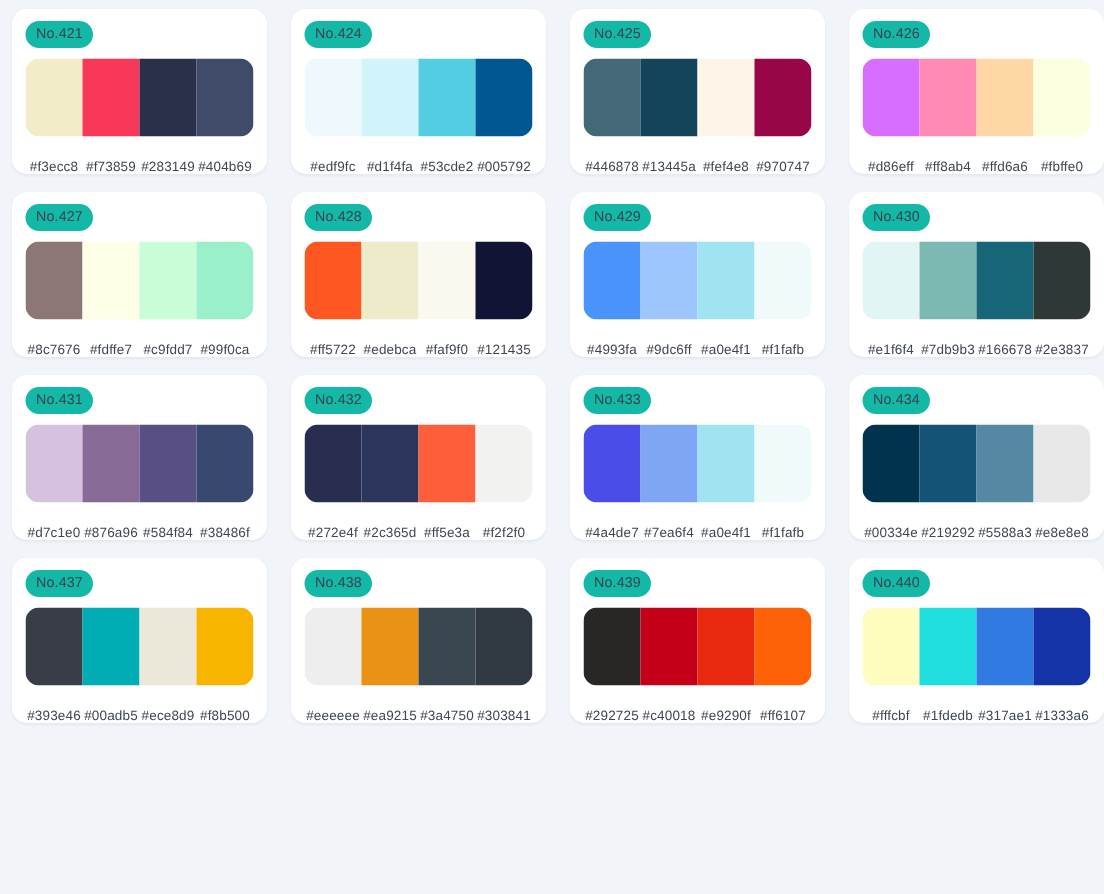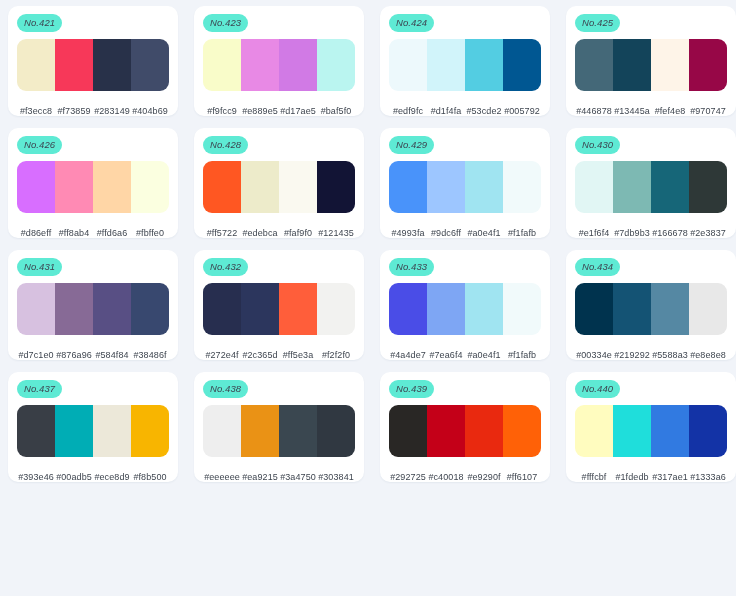--- a/index.html
+++ b/index.html
@@ -28,29 +28,28 @@
     box-shadow: 0 1px 2px rgba(25, 45, 80, 0.06);
     box-sizing: border-box;
     padding: 8px 9px 0 9px;
     display: flex;
     flex-direction: column;
     position: relative;
   }
   .card-badge {
     display: inline-block;
     align-self: flex-start;
-    background: #5eead4;
+    background: #14b8a6;
     color: #3c4450;
     font-size: 9.5px;
     line-height: 1;
     padding: 4px 7px 4px 7px;
     border-radius: 9px;
     letter-spacing: 0.1px;
     white-space: nowrap;
-    font-style: italic;
   }
   .swatch-strip {
     display: flex;
     margin-top: 7px;
     height: 62px;
     border-radius: 9px;
     overflow: hidden;
   }
   .swatch {
     flex: 1 1 25%;
@@ -83,35 +82,20 @@
         <div class="swatch" style="background: rgb(64, 75, 105);"></div>
       </div>
       <div class="hex-row">
         <div class="hex-label">#f3ecc8</div>
         <div class="hex-label">#f73859</div>
         <div class="hex-label">#283149</div>
         <div class="hex-label">#404b69</div>
       </div>
     </div>
     <div class="palette-card">
-      <span class="card-badge">No.423</span>
-      <div class="swatch-strip">
-        <div class="swatch" style="background: rgb(249, 252, 201);"></div>
-        <div class="swatch" style="background: rgb(232, 137, 229);"></div>
-        <div class="swatch" style="background: rgb(209, 122, 229);"></div>
-        <div class="swatch" style="background: rgb(186, 245, 240);"></div>
-      </div>
-      <div class="hex-row">
-        <div class="hex-label">#f9fcc9</div>
-        <div class="hex-label">#e889e5</div>
-        <div class="hex-label">#d17ae5</div>
-        <div class="hex-label">#baf5f0</div>
-      </div>
-    </div>
-    <div class="palette-card">
       <span class="card-badge">No.424</span>
       <div class="swatch-strip">
         <div class="swatch" style="background: rgb(237, 249, 252);"></div>
         <div class="swatch" style="background: rgb(209, 244, 250);"></div>
         <div class="swatch" style="background: rgb(83, 205, 226);"></div>
         <div class="swatch" style="background: rgb(0, 87, 146);"></div>
       </div>
       <div class="hex-row">
         <div class="hex-label">#edf9fc</div>
         <div class="hex-label">#d1f4fa</div>
@@ -143,20 +127,35 @@
         <div class="swatch" style="background: rgb(251, 255, 224);"></div>
       </div>
       <div class="hex-row">
         <div class="hex-label">#d86eff</div>
         <div class="hex-label">#ff8ab4</div>
         <div class="hex-label">#ffd6a6</div>
         <div class="hex-label">#fbffe0</div>
       </div>
     </div>
     <div class="palette-card">
+      <span class="card-badge">No.427</span>
+      <div class="swatch-strip">
+        <div class="swatch" style="background: rgb(140, 118, 118);"></div>
+        <div class="swatch" style="background: rgb(253, 255, 231);"></div>
+        <div class="swatch" style="background: rgb(201, 253, 215);"></div>
+        <div class="swatch" style="background: rgb(153, 240, 202);"></div>
+      </div>
+      <div class="hex-row">
+        <div class="hex-label">#8c7676</div>
+        <div class="hex-label">#fdffe7</div>
+        <div class="hex-label">#c9fdd7</div>
+        <div class="hex-label">#99f0ca</div>
+      </div>
+    </div>
+    <div class="palette-card">
       <span class="card-badge">No.428</span>
       <div class="swatch-strip">
         <div class="swatch" style="background: rgb(255, 87, 34);"></div>
         <div class="swatch" style="background: rgb(237, 235, 202);"></div>
         <div class="swatch" style="background: rgb(250, 249, 240);"></div>
         <div class="swatch" style="background: rgb(18, 20, 53);"></div>
       </div>
       <div class="hex-row">
         <div class="hex-label">#ff5722</div>
         <div class="hex-label">#edebca</div>

